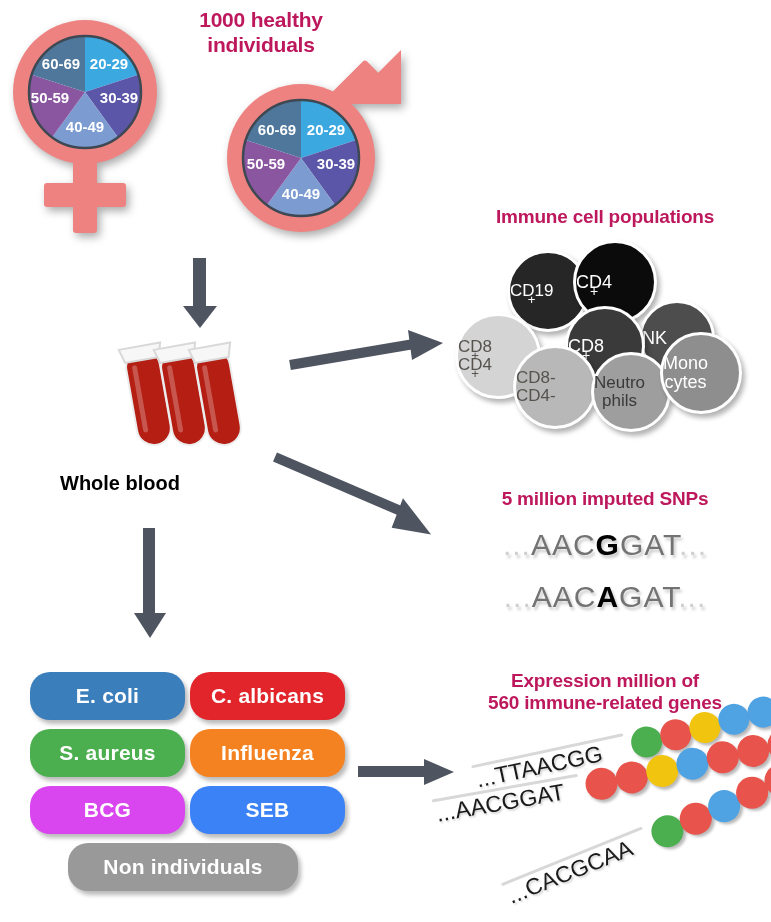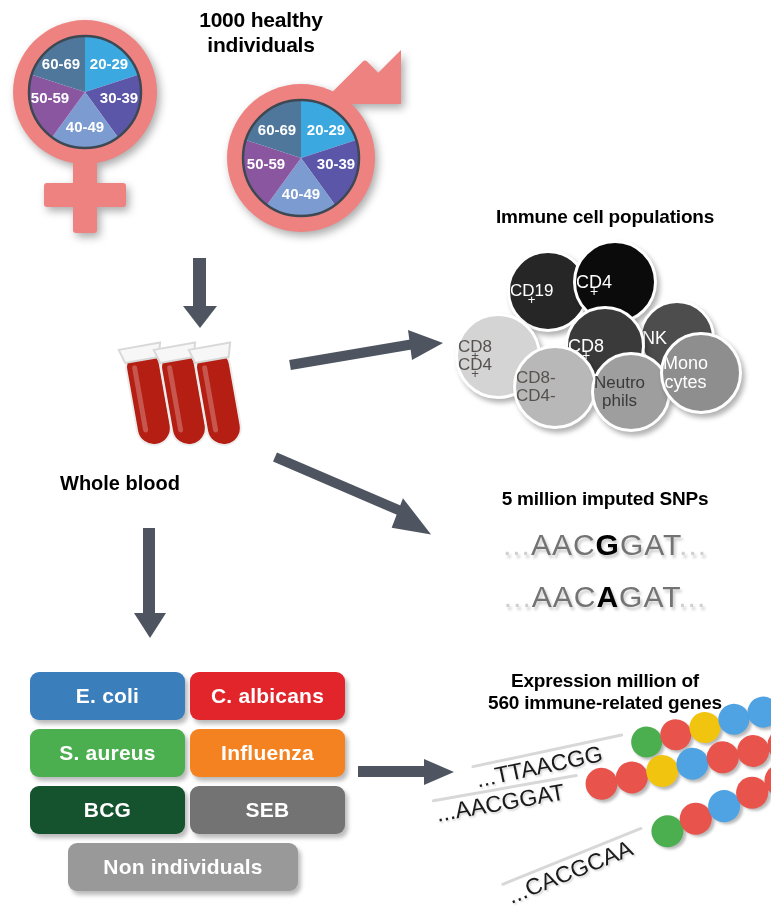--- a/index.html
+++ b/index.html
@@ -12,21 +12,21 @@
     width:771px;
     height:922px;
     overflow:hidden;
     background:#ffffff;
   }
   .abs{position:absolute;}
 
   
   .heading{
     font-weight:bold;
-    color:#000000;
+    color:#be185d;
     text-align:center;
     line-height:1.18;
     letter-spacing:-0.2px;
   }
   #title-individuals{
     left:166px; top:8px; width:190px;
     font-size:21px;
   }
   #title-immune{
     left:450px; top:206px; width:310px;
@@ -79,21 +79,21 @@
     text-shadow:2px 3px 3px rgba(0,0,0,0.22);
   }
   .snp-line .d{color:#cfcfcf;}
   .snp-line .m{color:#737373;}
   .snp-line .var{color:#000000; font-weight:bold;}
 
   
   #stimuli{left:30px; top:672px; width:320px; height:230px;}
   .stim{
     position:absolute;
-    border-radius:9px;
+    border-radius:20px;
     color:#ffffff;
     font-size:21px;
     font-weight:bold;
     display:flex;
     align-items:center;
     justify-content:center;
     box-shadow:3px 4px 4px rgba(0,0,0,0.27);
     letter-spacing:0.2px;
   }
 
@@ -300,24 +300,24 @@
       </div>
       <div class="stim" style="left: 160px; top: 0px; width: 155px; height: 48px; background: rgb(225, 37, 43);">
         <span>C. albicans</span>
       </div>
       <div class="stim" style="left: 0px; top: 57px; width: 155px; height: 48px; background: rgb(75, 175, 80);">
         <span>S. aureus</span>
       </div>
       <div class="stim" style="left: 160px; top: 57px; width: 155px; height: 48px; background: rgb(245, 130, 32);">
         <span>Influenza</span>
       </div>
-      <div class="stim" style="left: 0px; top: 114px; width: 155px; height: 48px; background: #14532d;">
+      <div class="stim" style="left: 0px; top: 114px; width: 155px; height: 48px; background: #d946ef;">
         <span>BCG</span>
       </div>
-      <div class="stim" style="left: 160px; top: 114px; width: 155px; height: 48px; background: #737373;">
+      <div class="stim" style="left: 160px; top: 114px; width: 155px; height: 48px; background: #3b82f6;">
         <span>SEB</span>
       </div>
       <div class="stim" style="left: 38px; top: 171px; width: 230px; height: 48px; background: rgb(153, 153, 153);">
         <span>Non individuals</span>
       </div>
     </div>
 
   <div class="abs heading" id="title-expression">
     <div>Expression million of</div>
     <div>560 immune-related genes</div>

